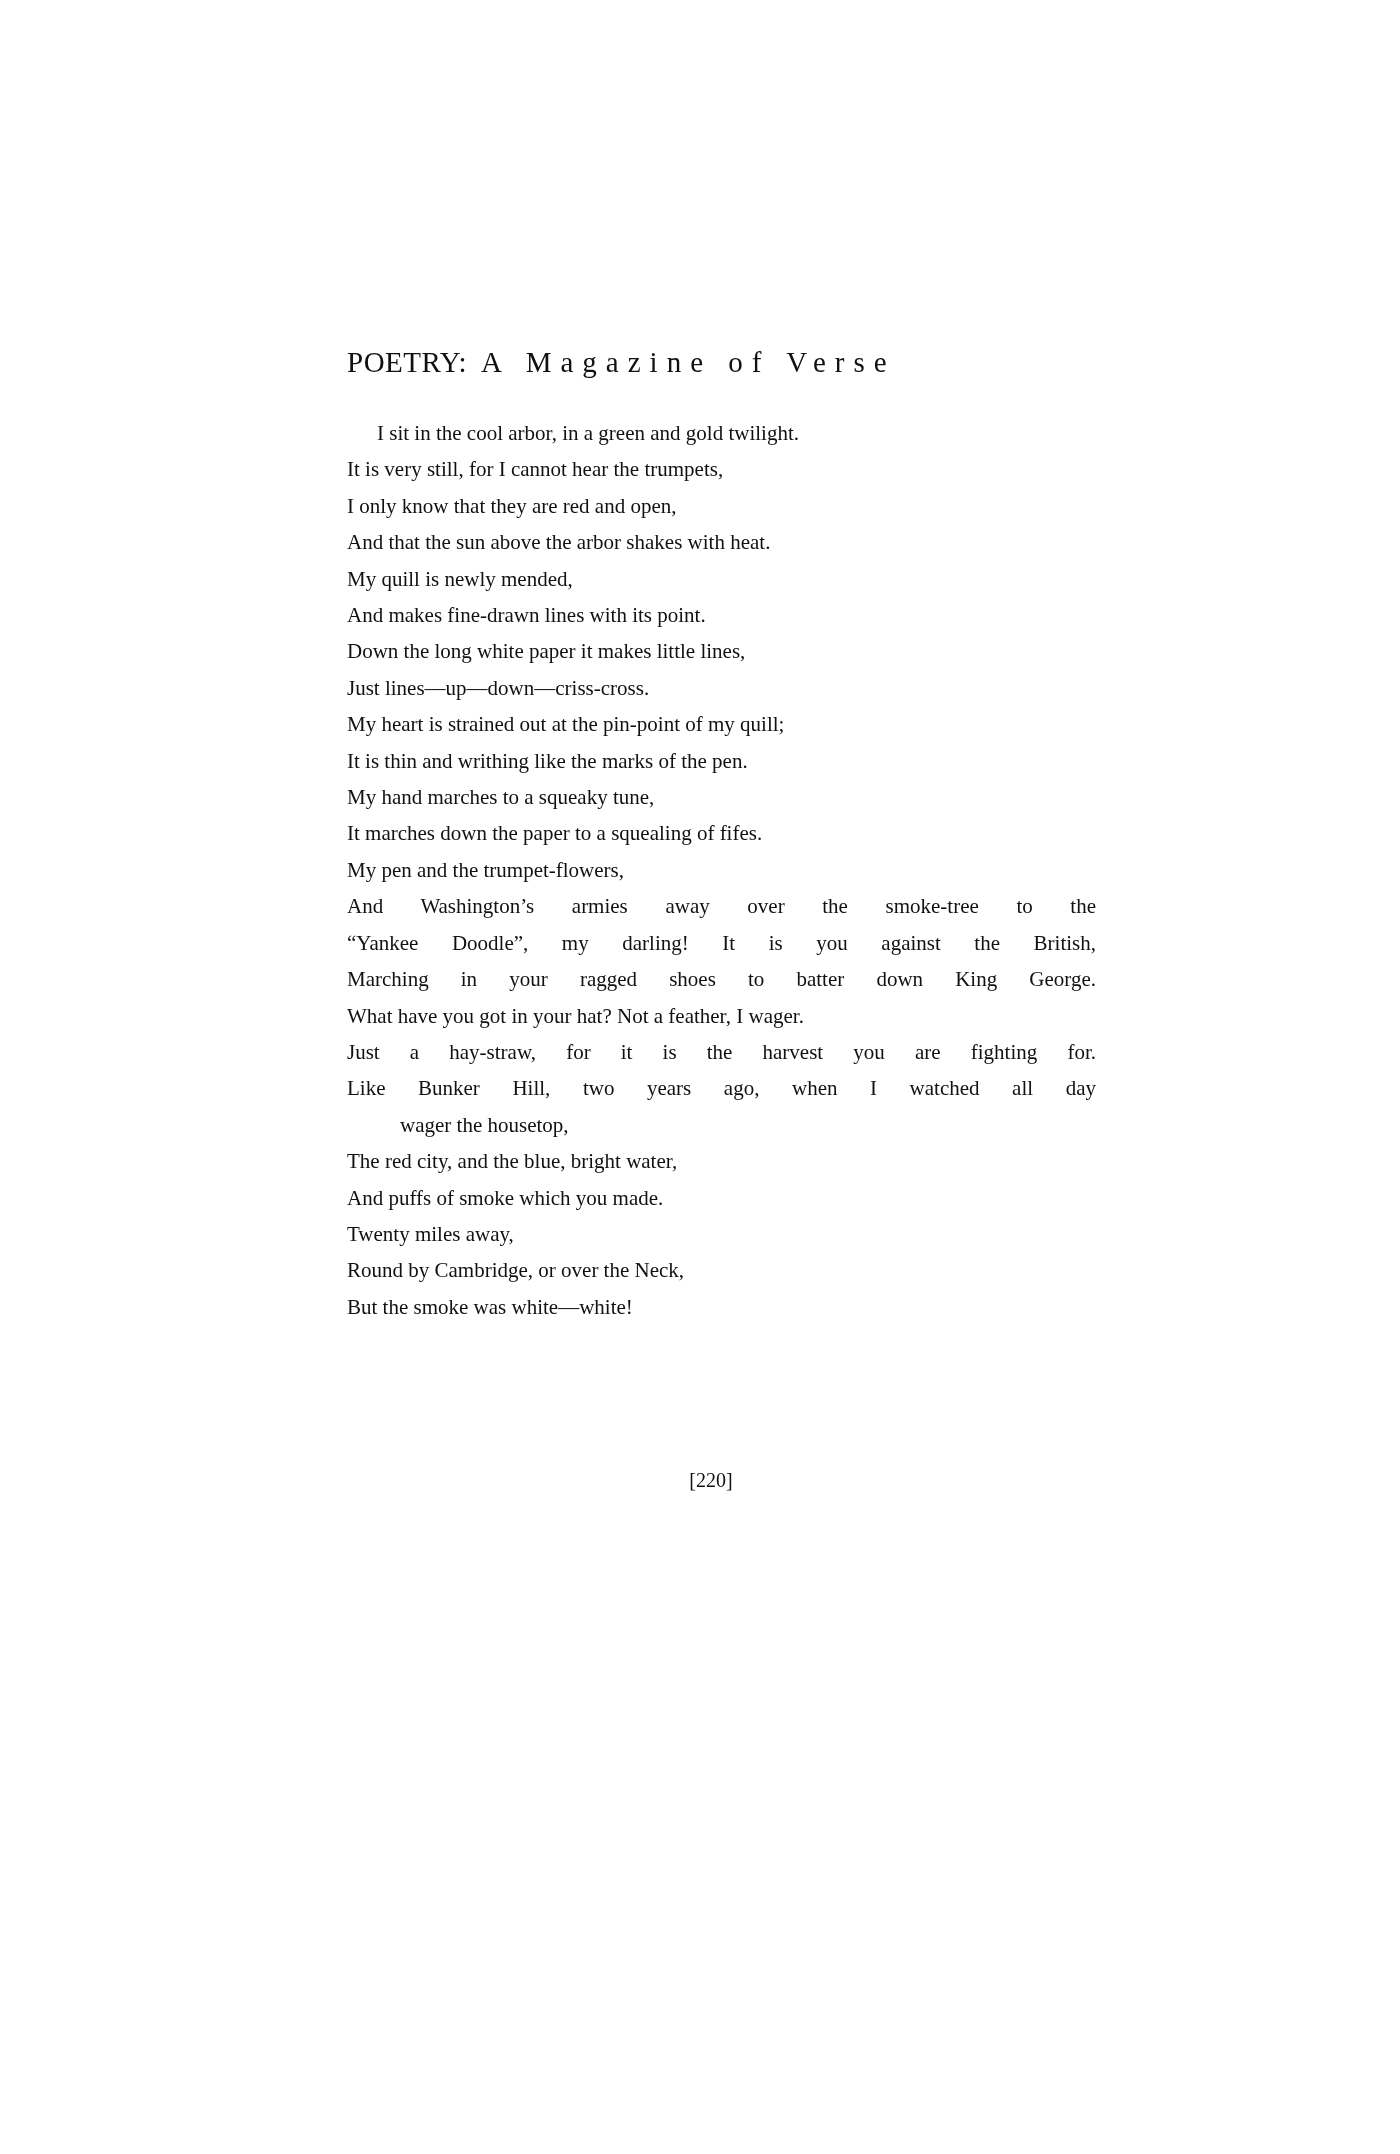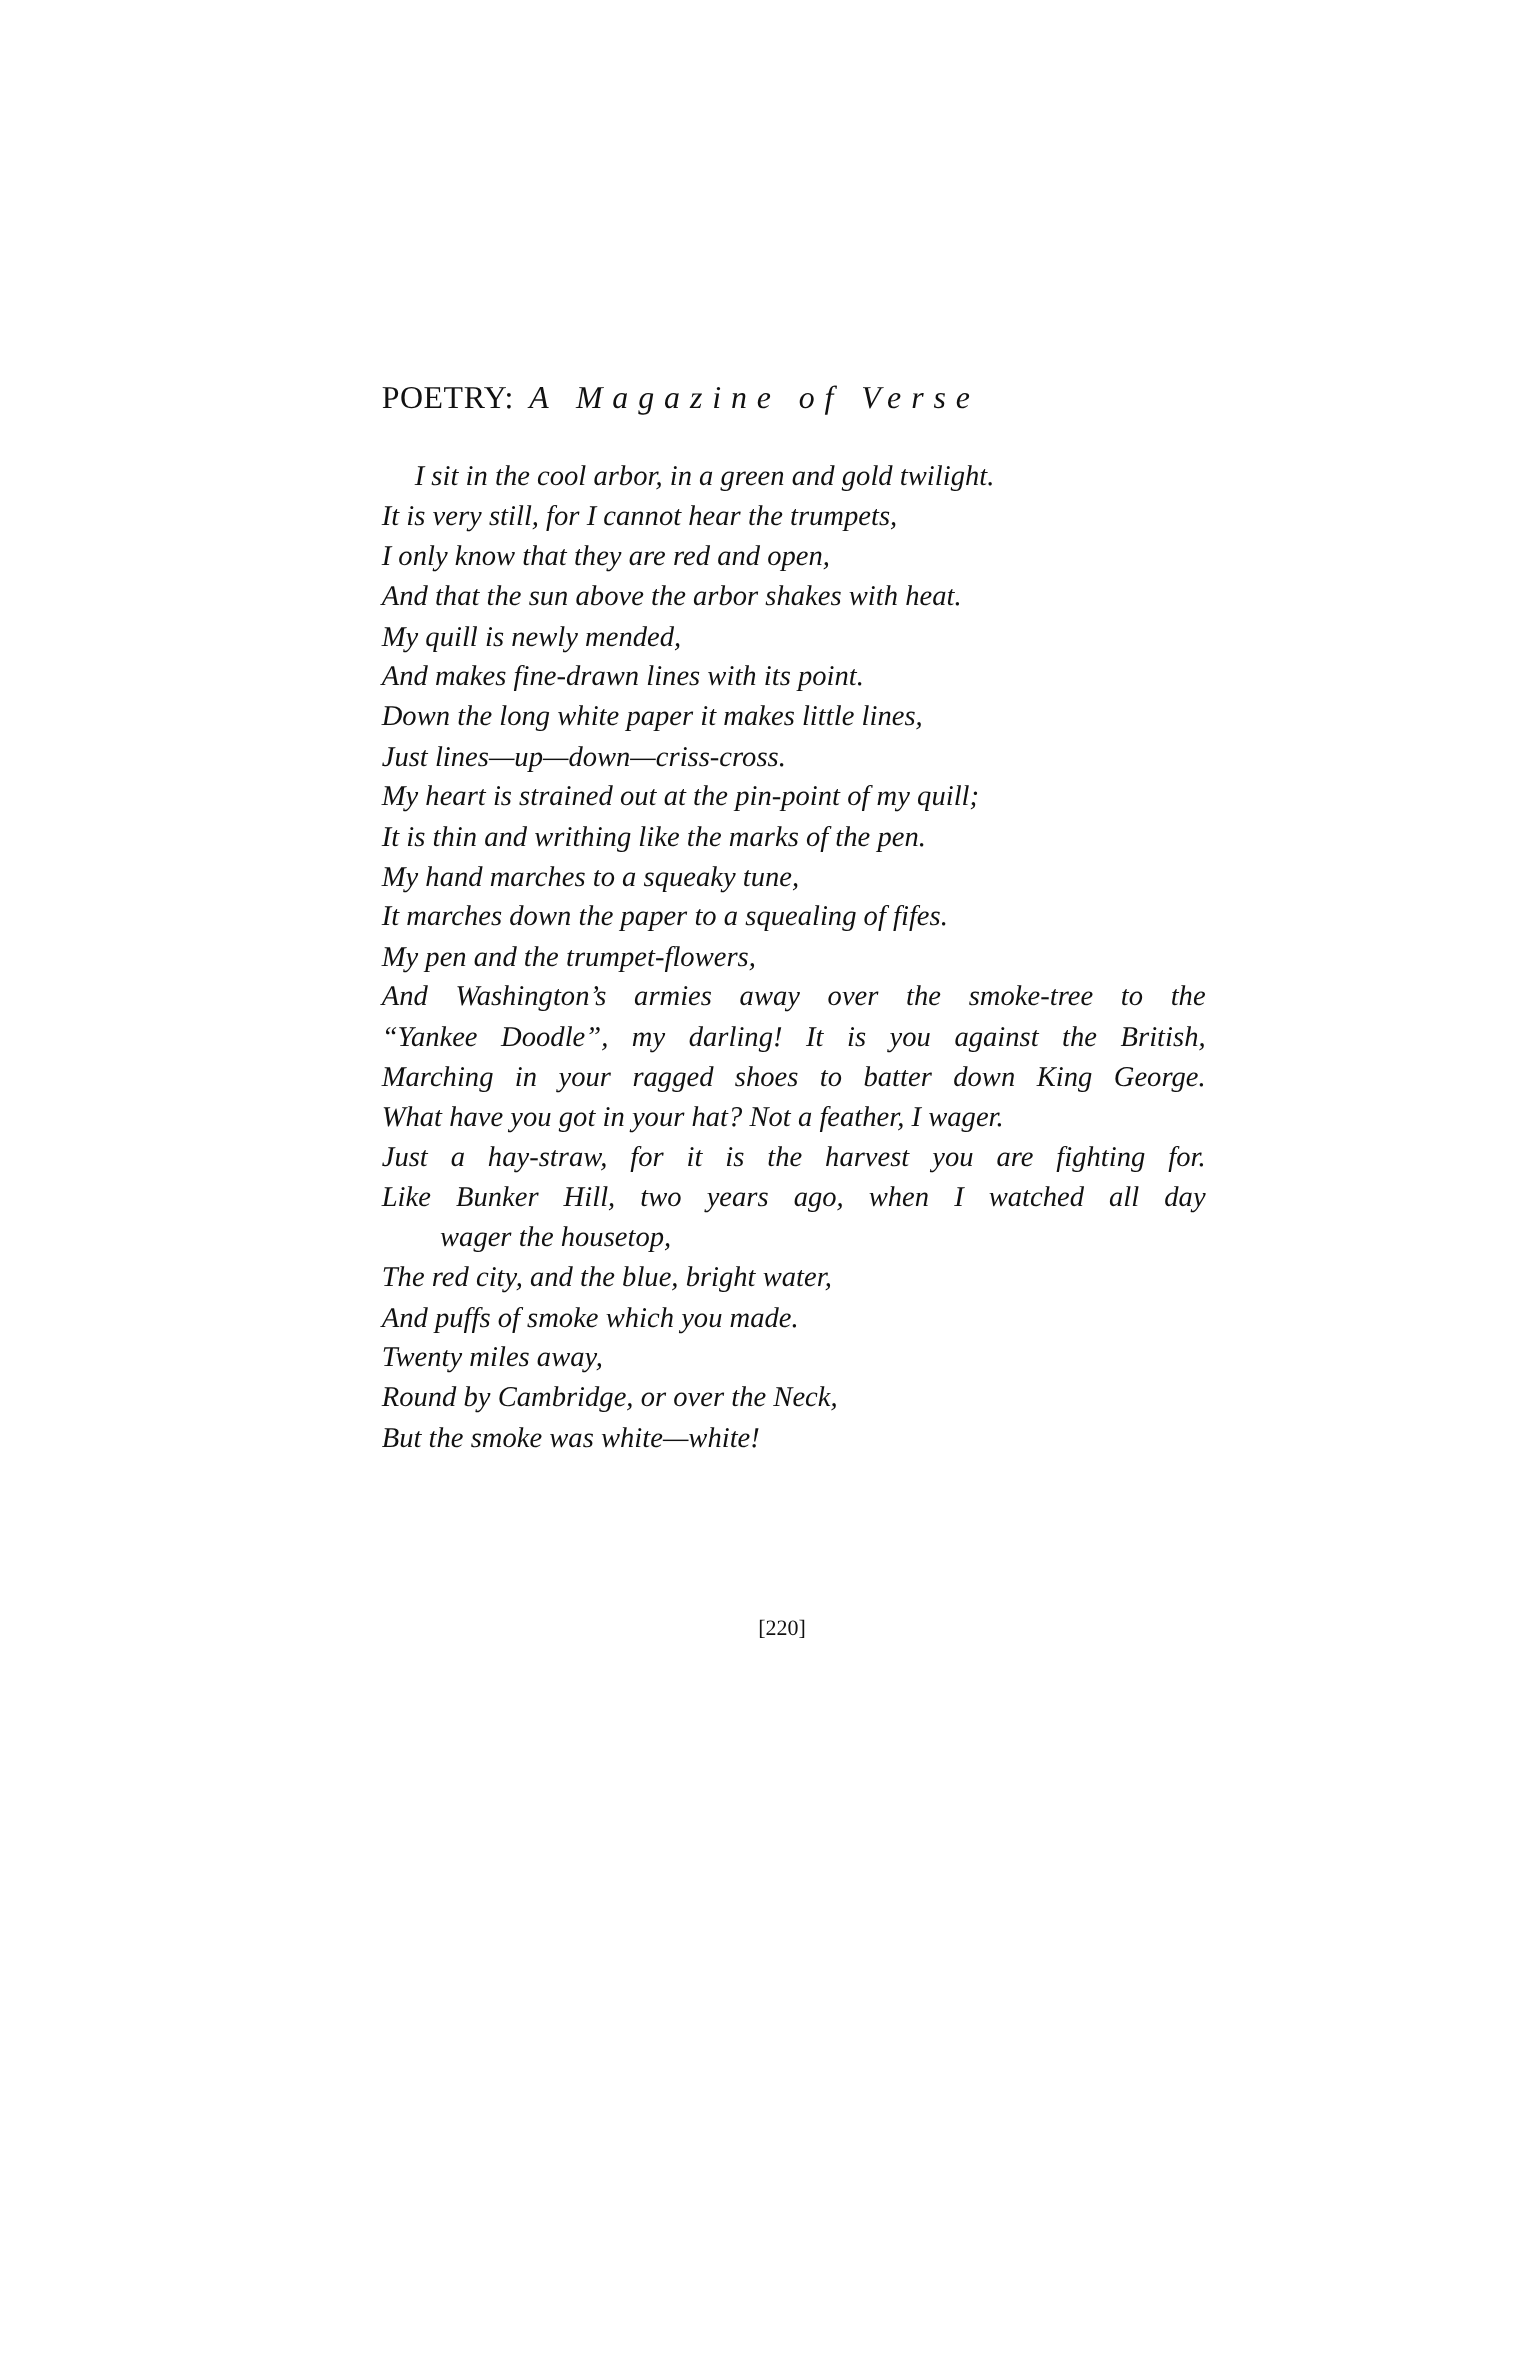--- a/index.html
+++ b/index.html
@@ -28,32 +28,30 @@
       top: 344px;
       white-space: nowrap;
       font-size: 29px;
       line-height: 36px;
     }
     .running-head .journal {
       letter-spacing: 0.5px;
       text-align: center;
     }
     .running-head .subtitle {
-      font-style: italic;
       letter-spacing: 9px;
       margin-left: 14px;
     }
     .poem {
       position: absolute;
       left: 347px;
       top: 415px;
       width: 749px;
-      font-size: 26px;
+      font-size: 21px;
       line-height: 36.4px;
-      font-style: italic;
     }
     .line {
       display: block;
       white-space: nowrap;
     }
     .line.indent-first {
       padding-left: 30px;
     }
     .line.justified {
       text-align: justify;

